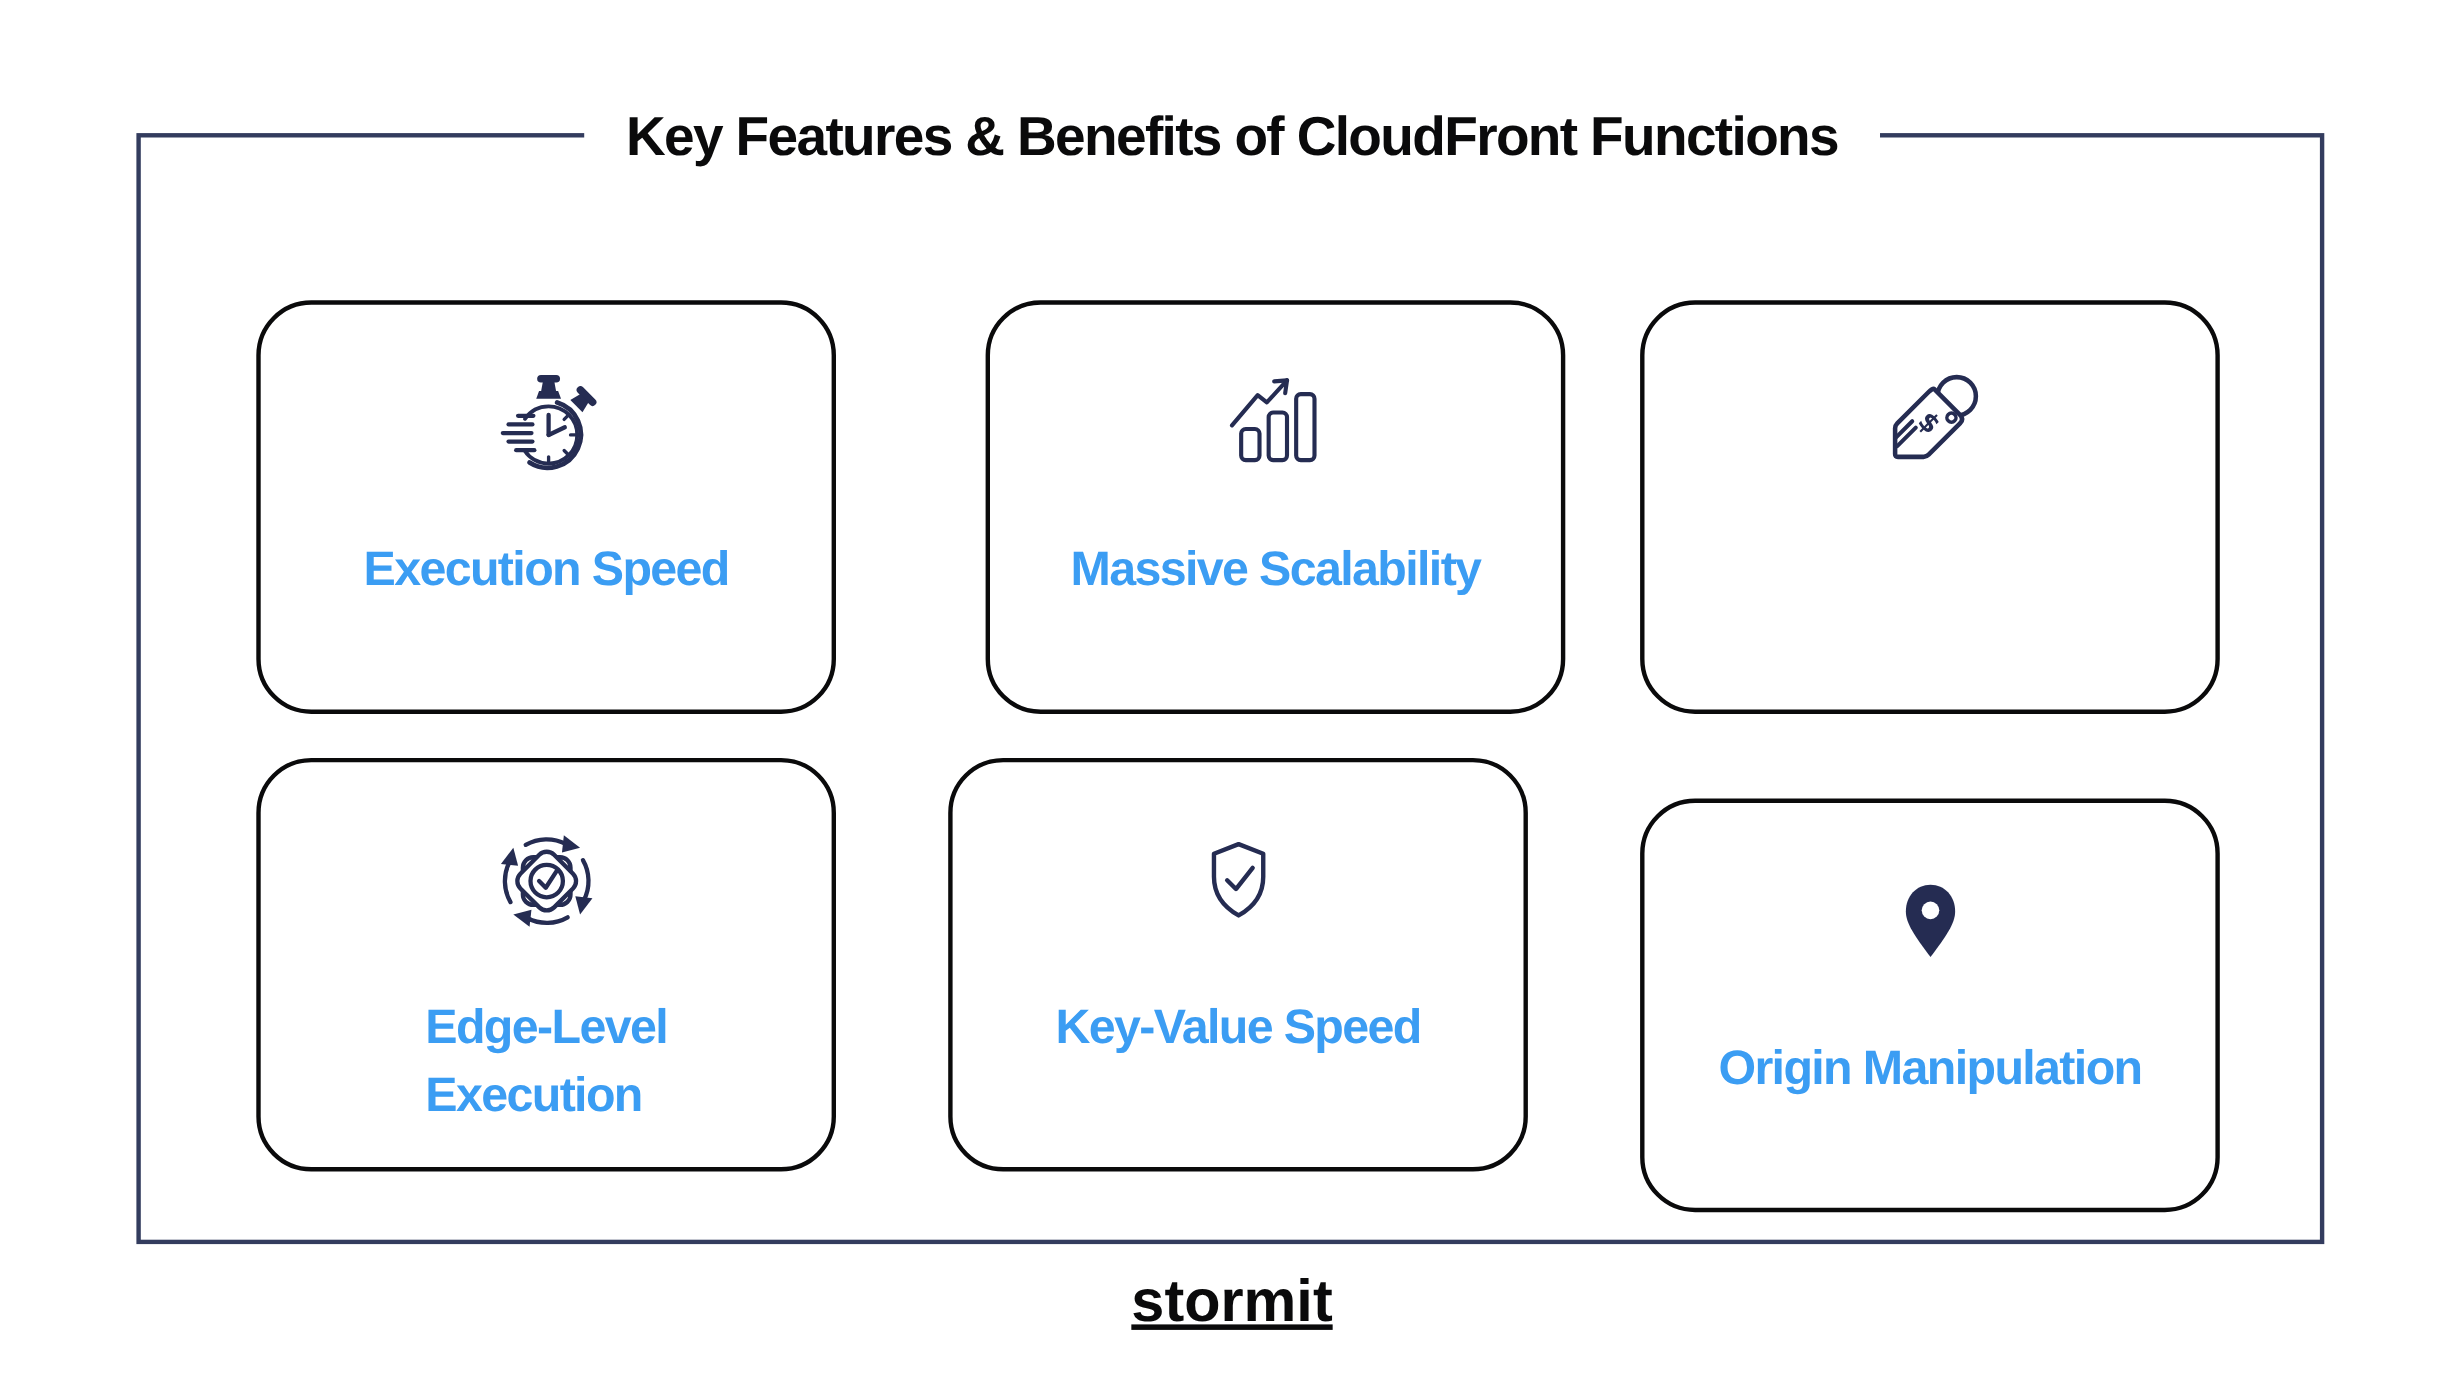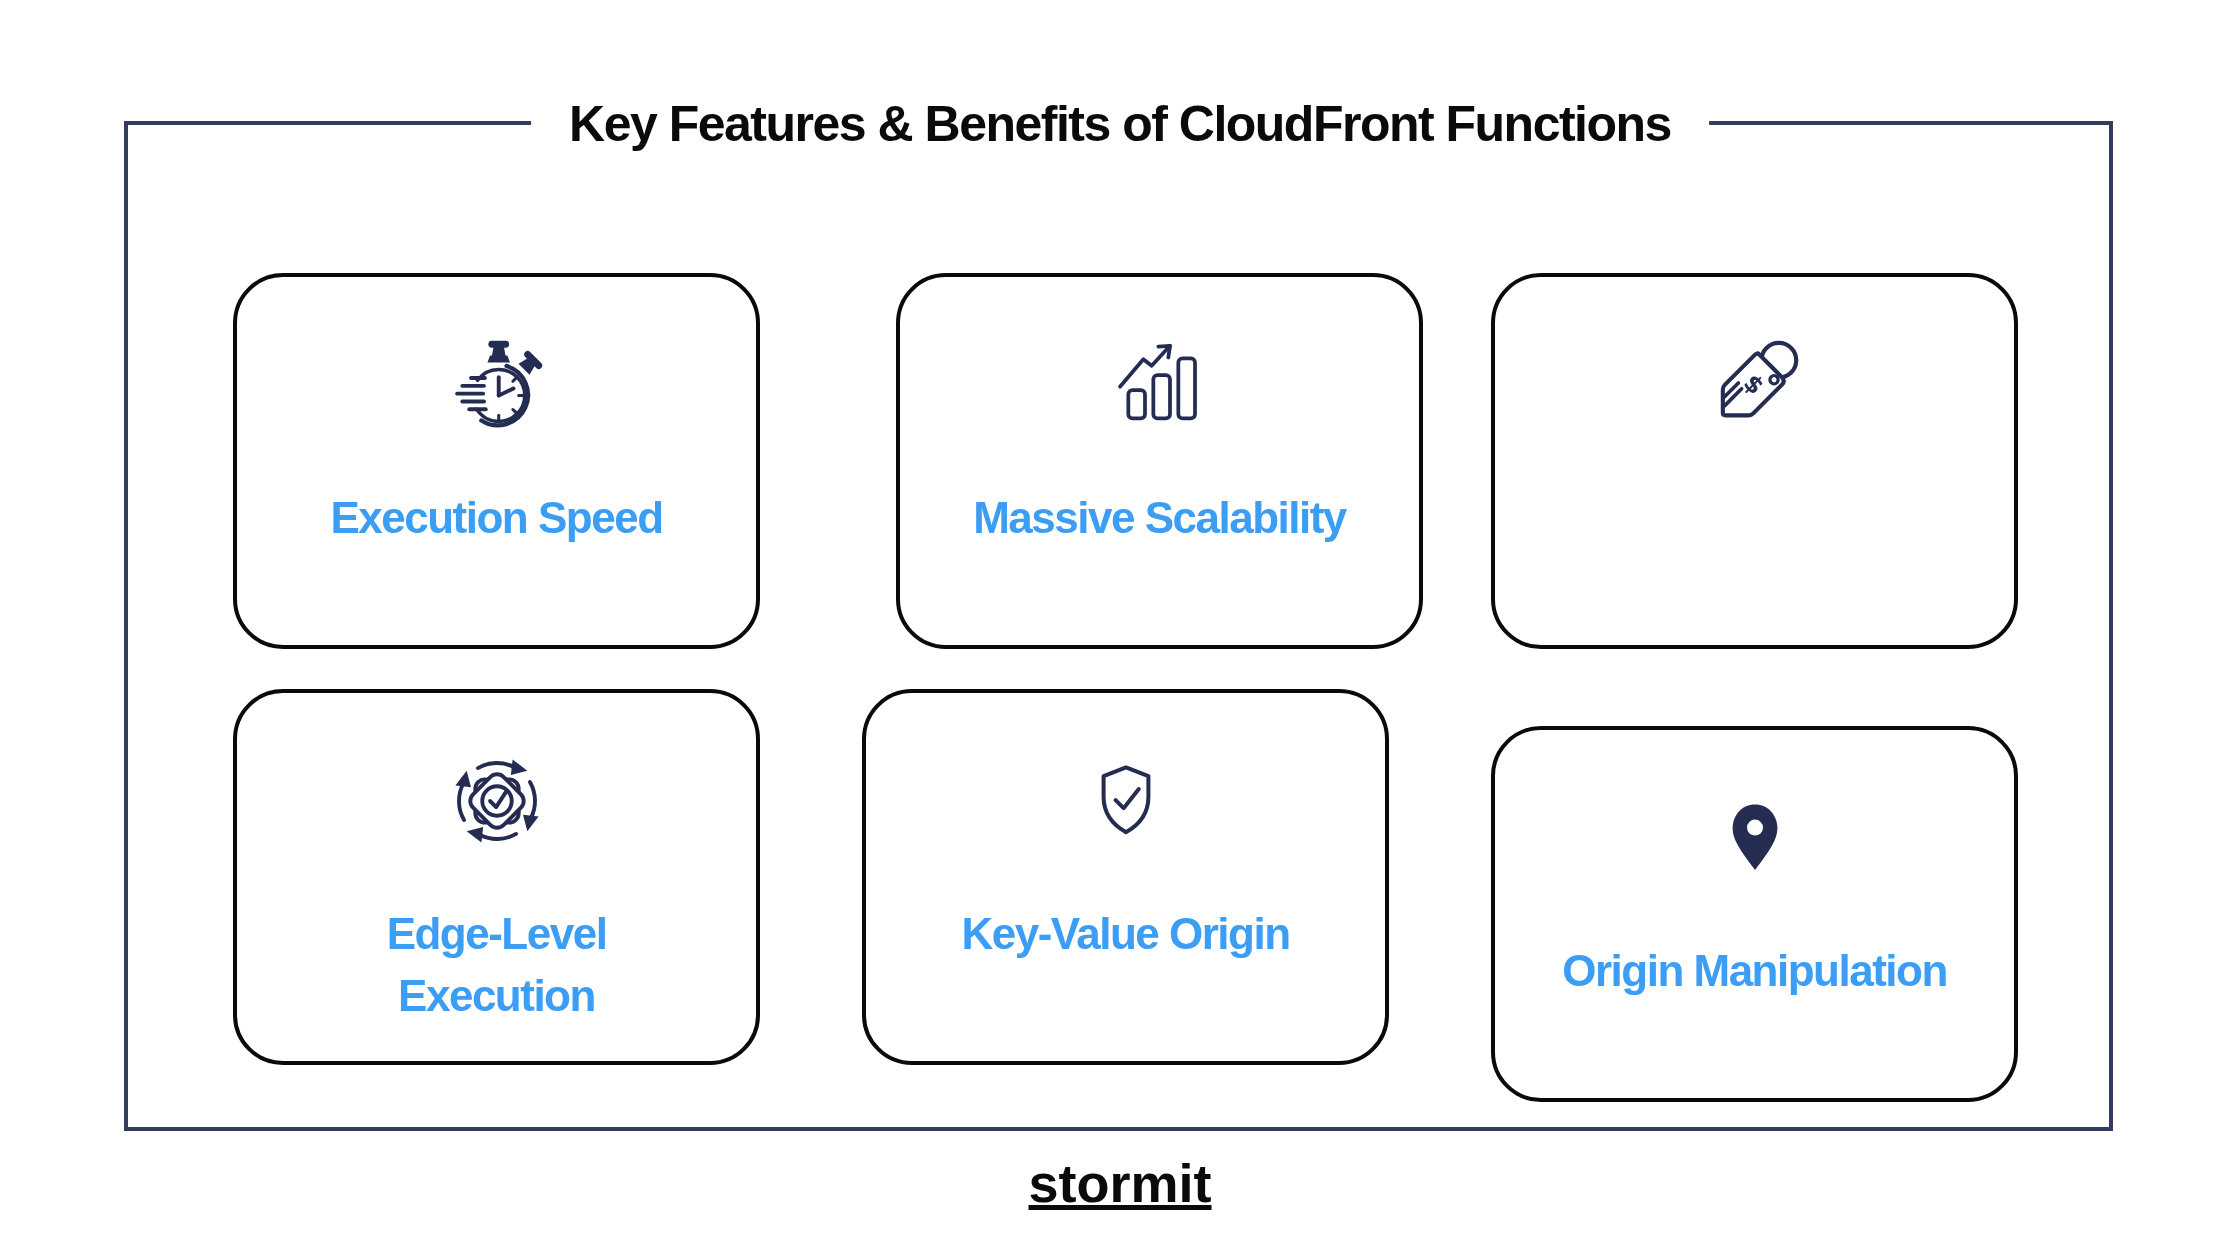--- a/index.html
+++ b/index.html
@@ -53,21 +53,20 @@
     color:var(--icon-navy,#252C52);
   }
   .icon-wrap svg{display:block;}
   .card-label{
     margin-top:48px;
     font-size:44px;
     font-weight:bold;
     letter-spacing:-1.5px;
     line-height:62px;
     color:var(--accent-blue,#3B9DF3);
-    text-align:center;
     white-space:pre-line;
   }
   .brand{
     position:absolute;
     top:1152px;left:50%;
     transform:translateX(-50%);
     font-size:54px;
     font-weight:bold;
     letter-spacing:0px;
     color:var(--ink,#0A0A0B);
@@ -170,21 +169,21 @@
 Execution</div>
   </div>
 
   <div class="card c5">
     <div class="icon-wrap">
       <svg width="96" height="96" viewBox="0 0 120 120" fill="none" stroke="currentColor" stroke-linecap="round" stroke-linejoin="round">
         <path d="M60 18 L88 29 V55 C88 77 76 90 60 99 C44 90 32 77 32 55 V29 Z" stroke-width="5"></path>
         <path d="M47 59 L57 69 L76 45" stroke-width="5"></path>
       </svg>
     </div>
-    <div class="card-label">Key-Value Origin</div>
+    <div class="card-label">Key-Value Speed</div>
   </div>
 
   <div class="card c6">
     <div class="icon-wrap">
       <svg width="96" height="96" viewBox="0 0 120 120" fill="none">
         <path d="M60 18 C44 18 32 31 32 48 C32 62 42 76 60 100 C78 76 88 62 88 48 C88 31 76 18 60 18 Z" fill="currentColor"></path>
         <circle cx="60" cy="47" r="10" fill="#ffffff"></circle>
       </svg>
     </div>
     <div class="card-label">Origin Manipulation</div>

